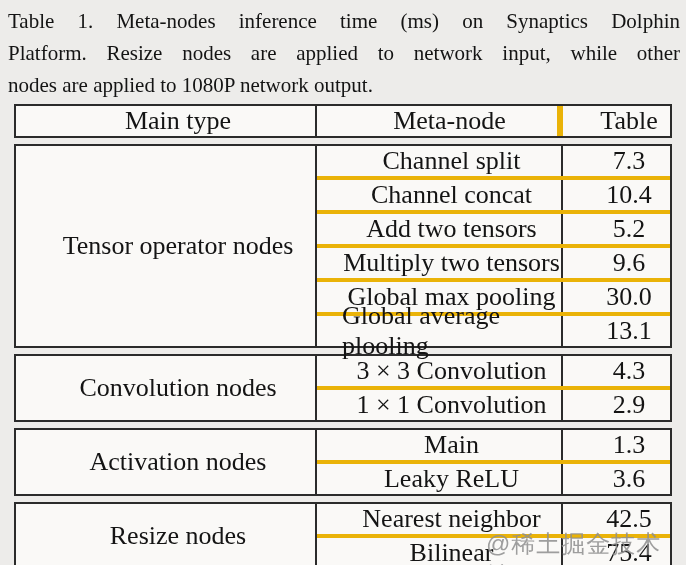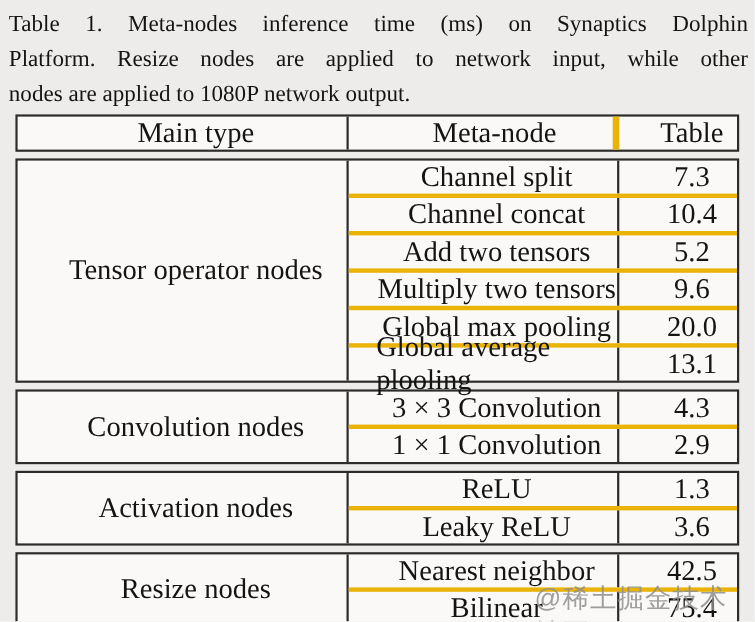--- a/index.html
+++ b/index.html
@@ -86,21 +86,21 @@
             <div class="row">
               <div class="meta-cell">Add two tensors</div>
               <div class="time-cell">5.2</div>
             </div>
             <div class="row">
               <div class="meta-cell">Multiply two tensors</div>
               <div class="time-cell">9.6</div>
             </div>
             <div class="row">
               <div class="meta-cell">Global max pooling</div>
-              <div class="time-cell">20.0</div>
+              <div class="time-cell">30.0</div>
             </div>
             <div class="row">
               <div class="meta-cell">Global average plooling</div>
               <div class="time-cell">13.1</div>
             </div>
           </div>
         </div>
         <div class="box section">
           <div class="cell col-main">Convolution nodes</div>
           <div class="rows">
@@ -111,21 +111,21 @@
             <div class="row">
               <div class="meta-cell">1 × 1 Convolution</div>
               <div class="time-cell">2.9</div>
             </div>
           </div>
         </div>
         <div class="box section">
           <div class="cell col-main">Activation nodes</div>
           <div class="rows">
             <div class="row">
-              <div class="meta-cell">ReLU</div>
+              <div class="meta-cell">Main</div>
               <div class="time-cell">1.3</div>
             </div>
             <div class="row">
               <div class="meta-cell">Leaky ReLU</div>
               <div class="time-cell">3.6</div>
             </div>
           </div>
         </div>
         <div class="box section">
           <div class="cell col-main">Resize nodes</div>

